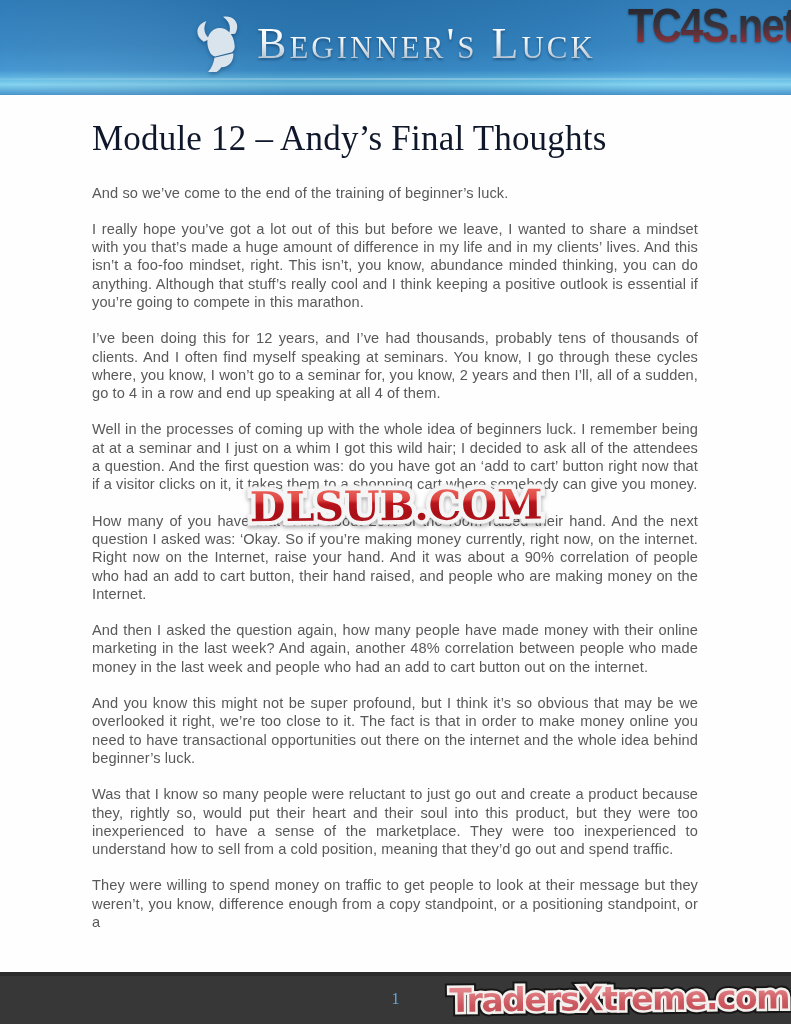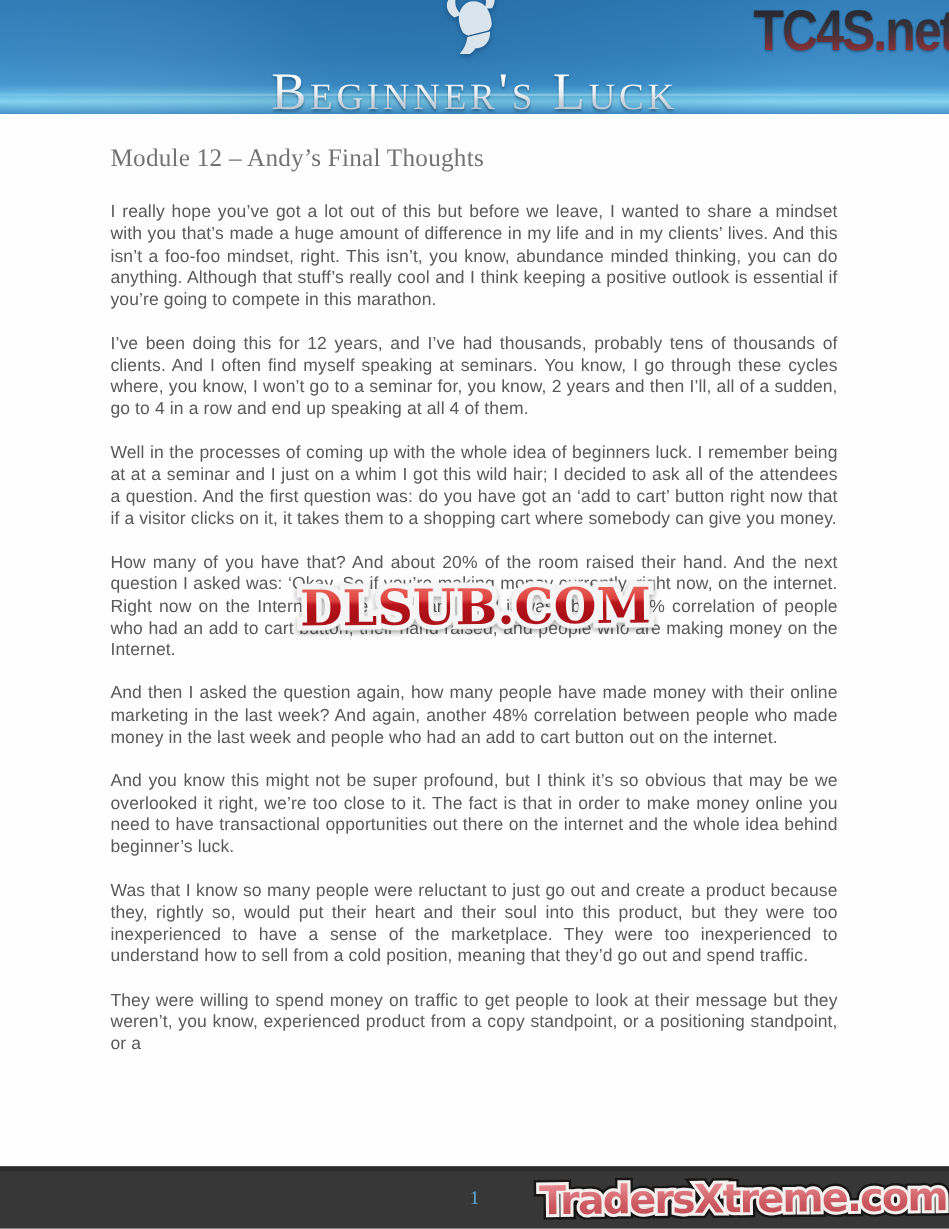--- a/index.html
+++ b/index.html
@@ -24,21 +24,21 @@
     box-shadow:0 3px 7px rgba(0,0,0,0.30);
   }
   .banner::after {
     content:"";
     position:absolute; left:0; right:0; top:78px; height:2px;
     background:linear-gradient(90deg, rgba(255,255,255,0.15), rgba(255,255,255,0.55), rgba(255,255,255,0.15));
     opacity:.55;
   }
   .logo {
     position:absolute; left:0; right:0; top:0; bottom:8px;
-    display:flex; align-items:center; justify-content:center; gap:10px;flex-direction:column;
+    display:flex; align-items:center; justify-content:center; gap:10px;
   }
   .logo svg { display:block; filter:drop-shadow(0 2px 2px rgba(0,30,60,0.35)); }
   .logo-text {
     font-family:"Liberation Serif", serif;
     font-variant:small-caps;
     font-size:44px; line-height:1;
     letter-spacing:3px;
     background:linear-gradient(180deg,#ffffff 15%, #eef3f7 45%, #b9c7d4 80%, #dfe8ef 100%);
     -webkit-background-clip:text; background-clip:text;
     color:transparent;
@@ -60,22 +60,22 @@
 
   
   .sheet {
     position:relative;
     height:877px;
     background:#fefefe;
     padding:25px 93px 0 92px;
   }
   .page-title {
     font-family:"Liberation Serif", serif;
-    font-size:21px; line-height:1.1;
-    color:#737373;
+    font-size:35px; line-height:1.1;
+    color:#0f172a;
     margin-bottom:25px;
     font-weight:normal;
     letter-spacing:0.2px;
   }
   .para {
     font-size:14.6px;
     line-height:18.3px;
     color:#595959;
     text-align:justify;
     margin-bottom:18px;
@@ -156,28 +156,29 @@
       </svg>
     </span>
     <span class="logo-text">Beginner's Luck</span>
   </div>
   <div class="tc4s">TC4S.net</div>
 </div>
 
 <div class="sheet">
   <h1 class="page-title">Module 12 – Andy’s Final Thoughts</h1>
 
+  <p class="para">And so we’ve come to the end of the training of beginner’s luck.</p>
   <p class="para">I really hope you’ve got a lot out of this but before we leave, I wanted to share a mindset with you that’s made a huge amount of difference in my life and in my clients’ lives. And this isn’t a foo-foo mindset, right. This isn’t, you know, abundance minded thinking, you can do anything. Although that stuff’s really cool and I think keeping a positive outlook is essential if you’re going to compete in this marathon.</p>
   <p class="para">I’ve been doing this for 12 years, and I’ve had thousands, probably tens of thousands of clients. And I often find myself speaking at seminars. You know, I go through these cycles where, you know, I won’t go to a seminar for, you know, 2 years and then I’ll, all of a sudden, go to 4 in a row and end up speaking at all 4 of them.</p>
   <p class="para">Well in the processes of coming up with the whole idea of beginners luck. I remember being at at a seminar and I just on a whim I got this wild hair; I decided to ask all of the attendees a question. And the first question was: do you have got an ‘add to cart’ button right now that if a visitor clicks on it, it takes them to a shopping cart where somebody can give you money.</p>
   <p class="para">How many of you have that? And about 20% of the room raised their hand. And the next question I asked was: ‘Okay. So if you’re making money currently, right now, on the internet. Right now on the Internet, raise your hand. And it was about a 90% correlation of people who had an add to cart button, their hand raised, and people who are making money on the Internet.</p>
   <p class="para">And then I asked the question again, how many people have made money with their online marketing in the last week? And again, another 48% correlation between people who made money in the last week and people who had an add to cart button out on the internet.</p>
   <p class="para">And you know this might not be super profound, but I think it’s so obvious that may be we overlooked it right, we’re too close to it. The fact is that in order to make money online you need to have transactional opportunities out there on the internet and the whole idea behind beginner’s luck.</p>
   <p class="para">Was that I know so many people were reluctant to just go out and create a product because they, rightly so, would put their heart and their soul into this product, but they were too inexperienced to have a sense of the marketplace. They were too inexperienced to understand how to sell from a cold position, meaning that they’d go out and spend traffic.</p>
-  <p class="para">They were willing to spend money on traffic to get people to look at their message but they weren’t, you know, experienced product from a copy standpoint, or a positioning standpoint, or a</p>
+  <p class="para">They were willing to spend money on traffic to get people to look at their message but they weren’t, you know, difference enough from a copy standpoint, or a positioning standpoint, or a</p>
 
   <div class="dlsub-wrap">
     <span class="dlsub-outer">DLSUB.COM</span>
     <span class="dlsub-fill">DLSUB.COM</span>
   </div>
 </div>
 
 <div class="footer">
   <div class="page-number">1</div>
   <div class="tx-wrap">

